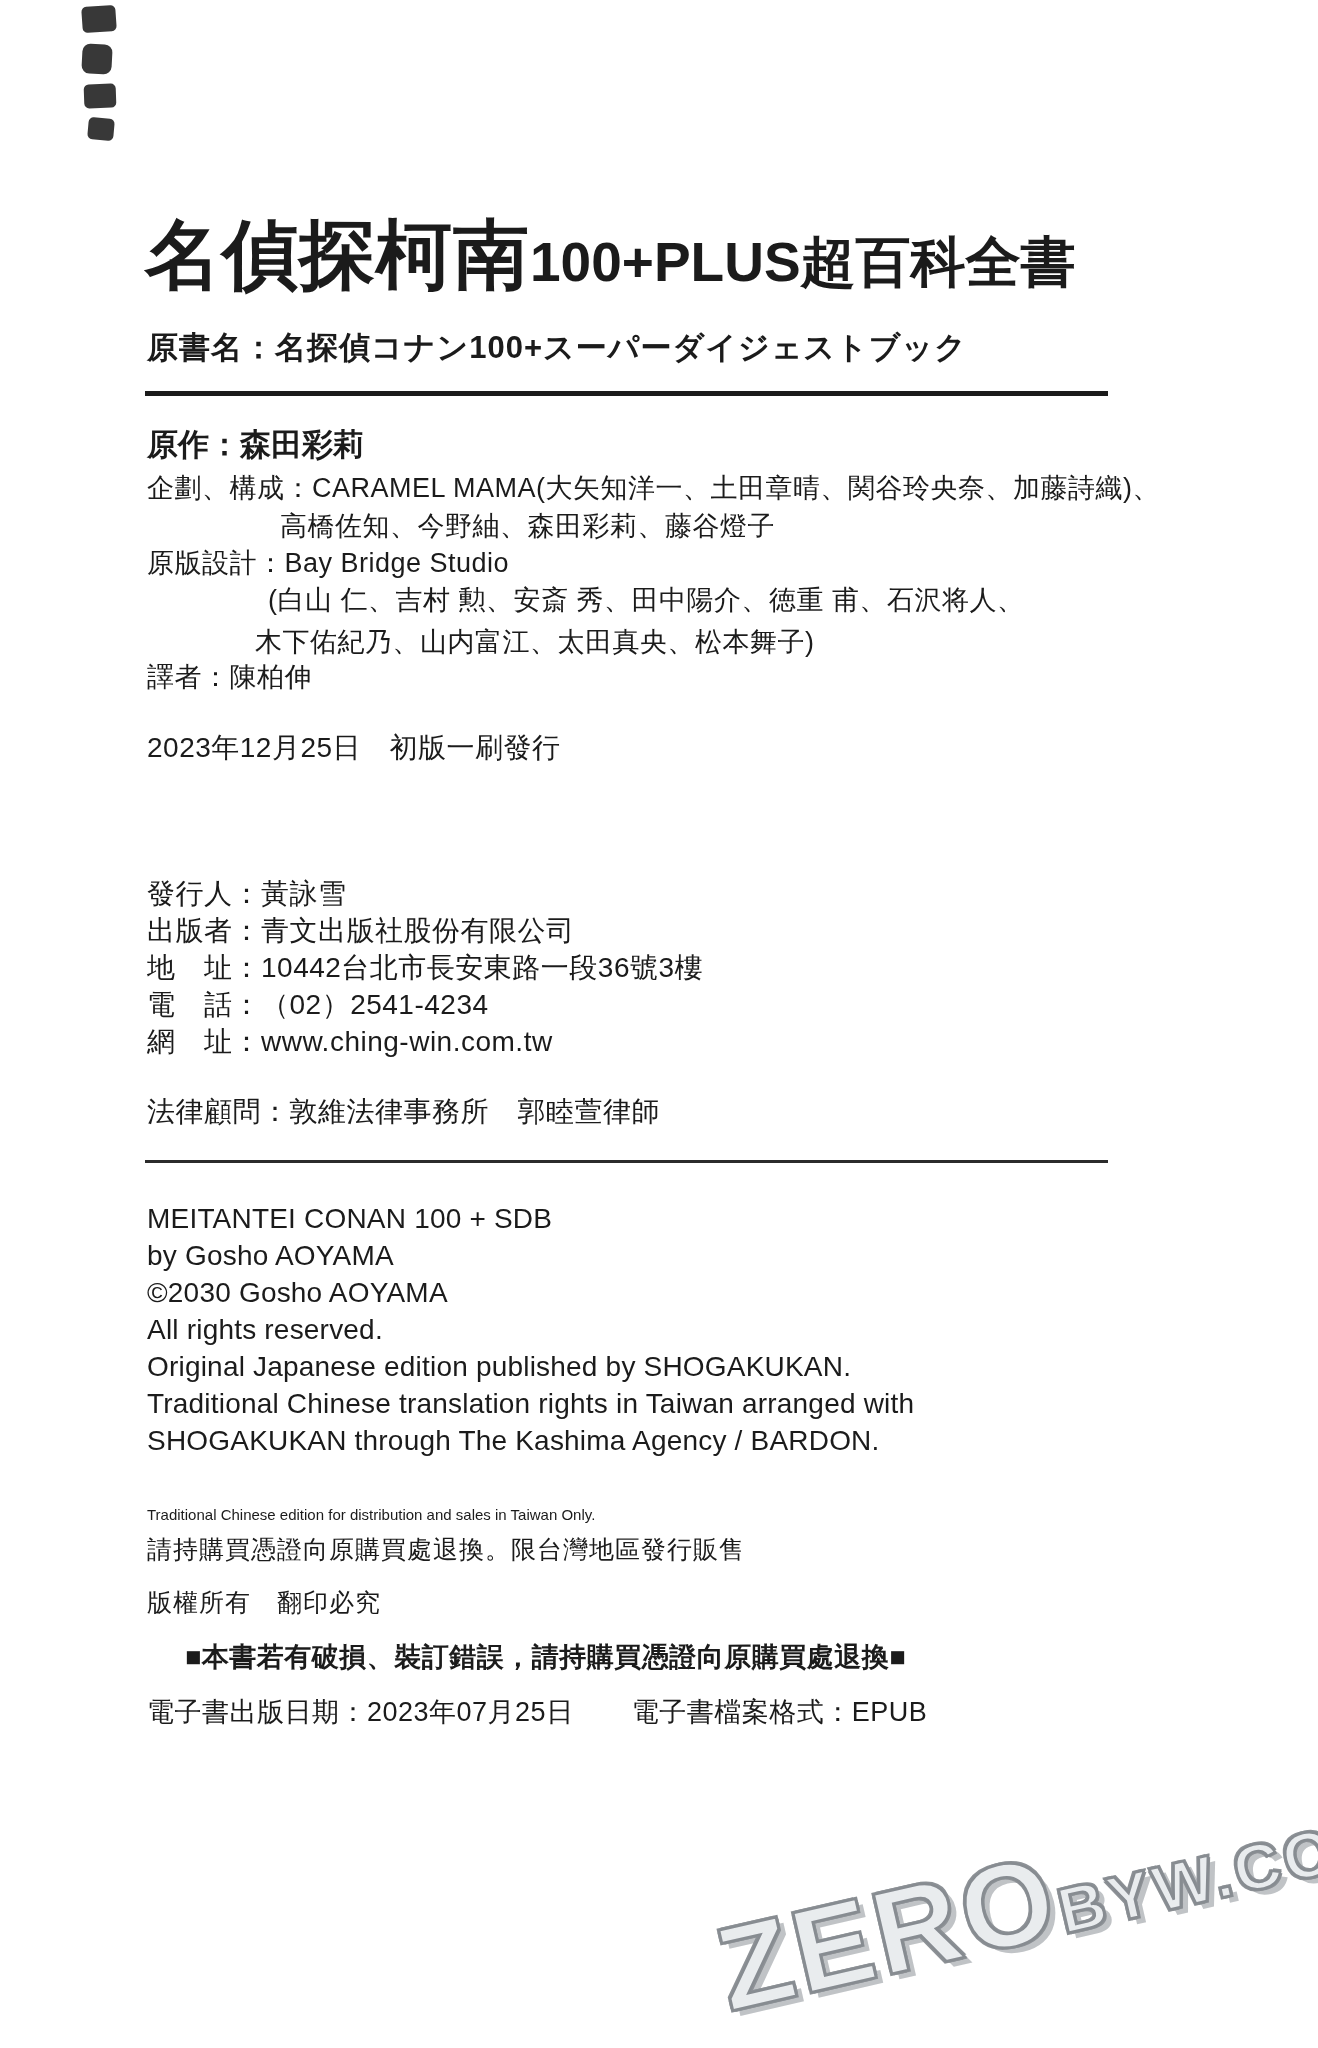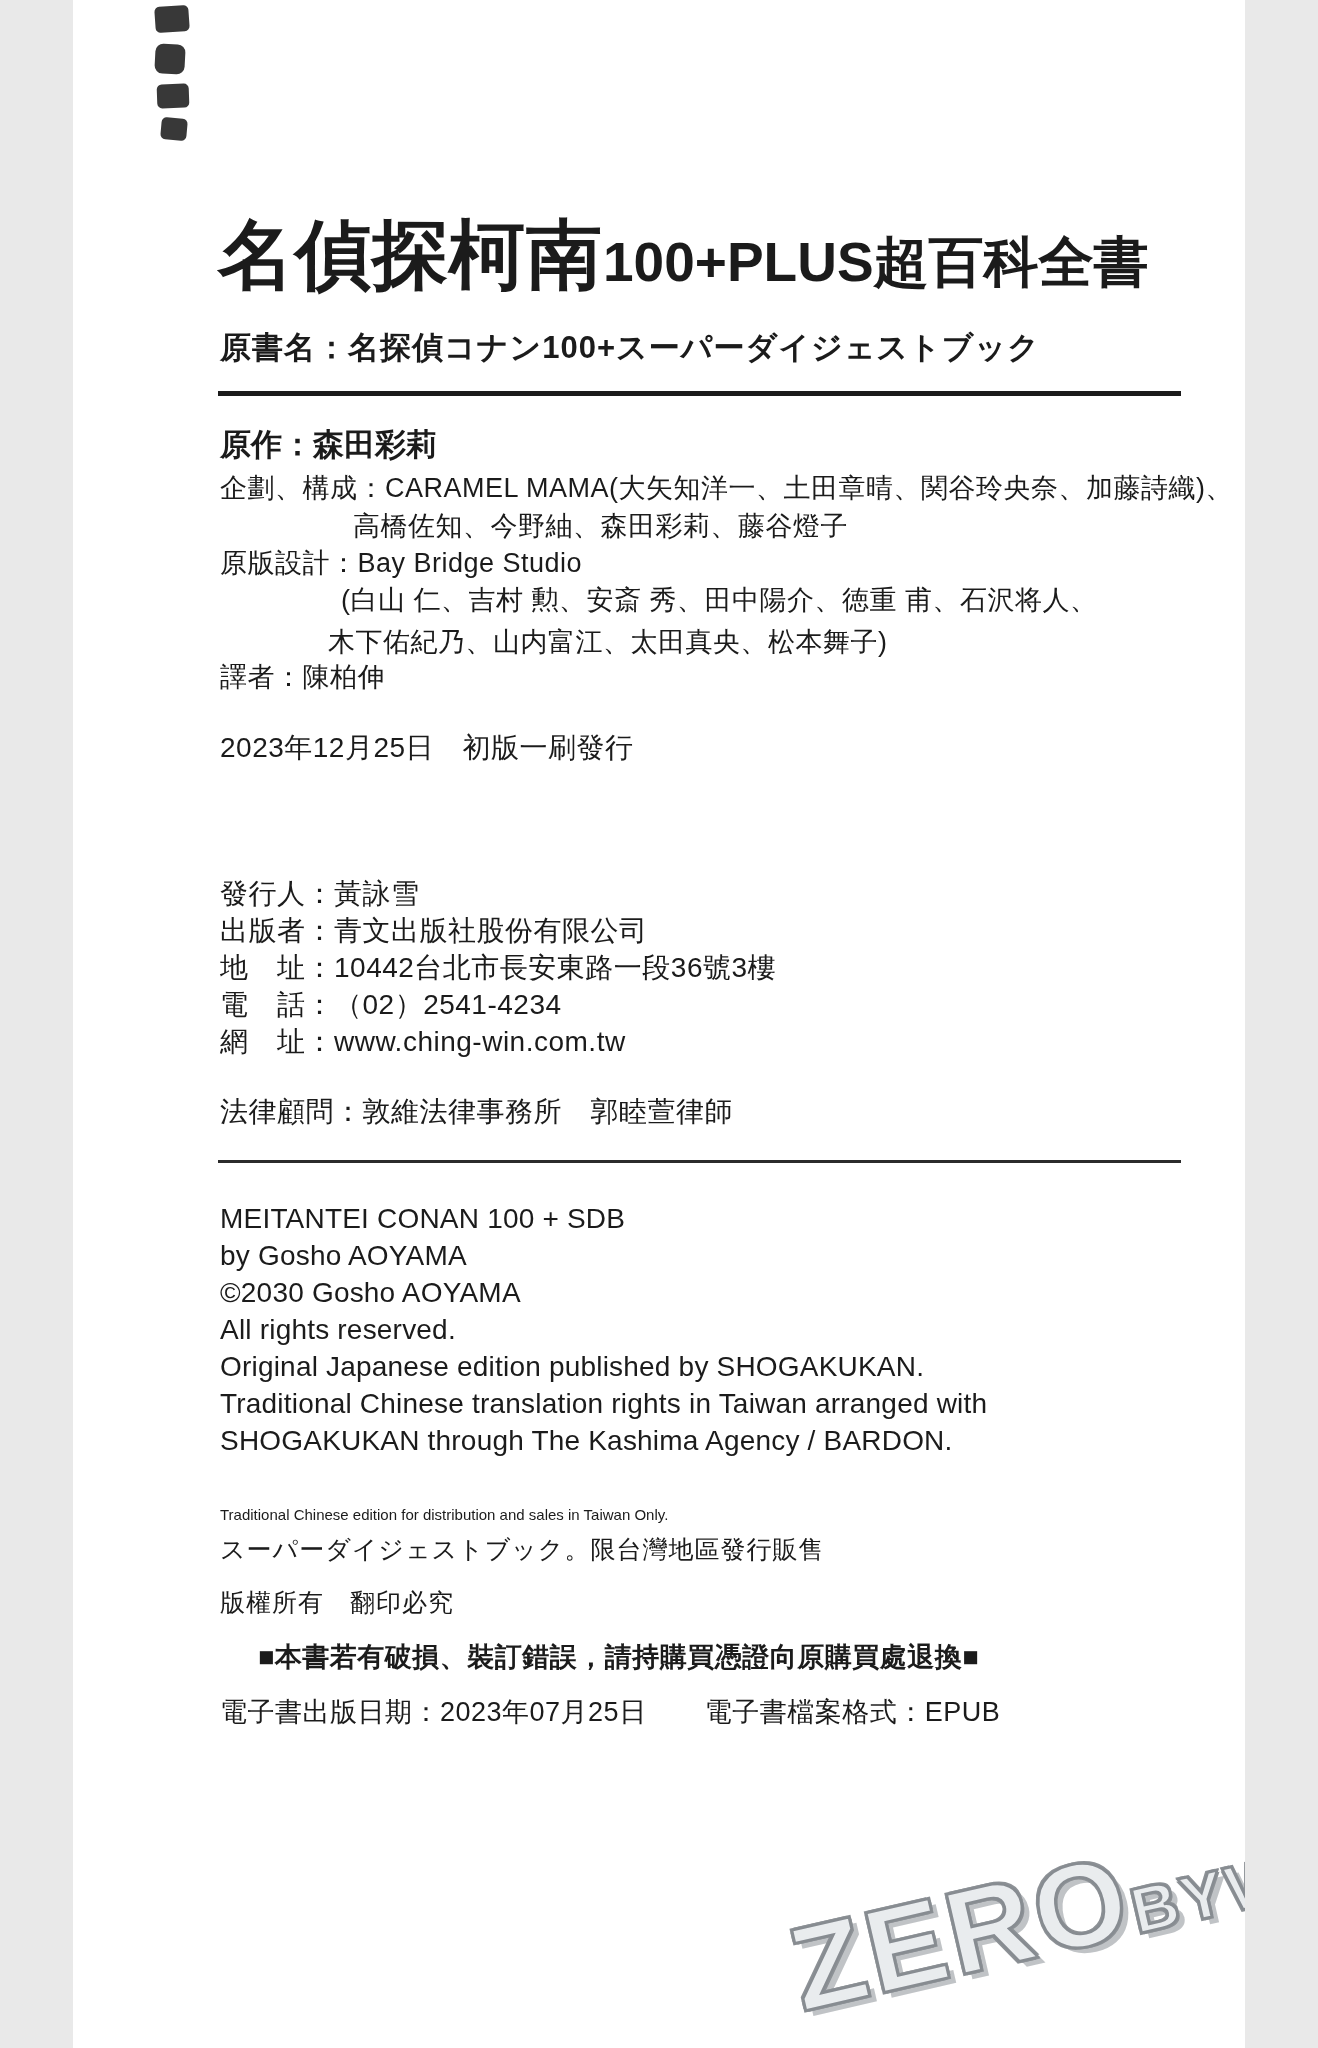--- a/index.html
+++ b/index.html
@@ -1,18 +1,18 @@
 <!DOCTYPE html>
 <html><head>
 <meta charset="utf-8">
 <style>
   html,body { margin:0; padding:0; background:#e9e9e9; }
   #page {
     position:relative;
-    width:1172px; height:2048px;
+    width:1318px; height:2048px;
     margin:0 auto;
     background:#ffffff;
     overflow:hidden;
     color:#1b1b1b;
     font-family:"Liberation Sans","DejaVu Sans",sans-serif;
     -webkit-font-smoothing:antialiased;
   }
   .abs { position:absolute; white-space:nowrap; }
 
   
@@ -126,21 +126,21 @@
 
   <div class="abs en en-1">MEITANTEI CONAN 100 + SDB</div>
   <div class="abs en en-2">by Gosho AOYAMA</div>
   <div class="abs en en-3">©2030 Gosho AOYAMA</div>
   <div class="abs en en-4">All rights reserved.</div>
   <div class="abs en en-5">Original Japanese edition published by SHOGAKUKAN.</div>
   <div class="abs en en-6">Traditional Chinese translation rights in Taiwan arranged with</div>
   <div class="abs en en-7">SHOGAKUKAN through The Kashima Agency / BARDON.</div>
 
   <div class="abs dist-en">Traditional Chinese edition for distribution and sales in Taiwan Only.</div>
-  <div class="abs dist-zh">スーパーダイジェストブック。限台灣地區發行販售</div>
+  <div class="abs dist-zh">請持購買憑證向原購買處退換。限台灣地區發行販售</div>
 
   <div class="abs copyright">版權所有　翻印必究</div>
   <div class="abs damage">■本書若有破損、裝訂錯誤，請持購買憑證向原購買處退換■</div>
 
   <div class="abs ebook">
     <span>電子書出版日期：2023年07月25日</span><span class="ebook-gap"></span><span>電子書檔案格式：EPUB</span>
   </div>
 
   <div class="watermark">
     <span class="wm-big">ZERO</span>

